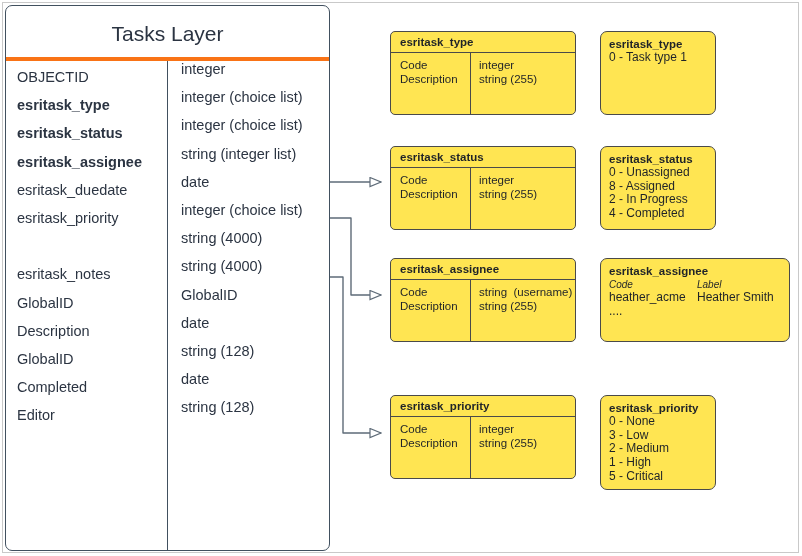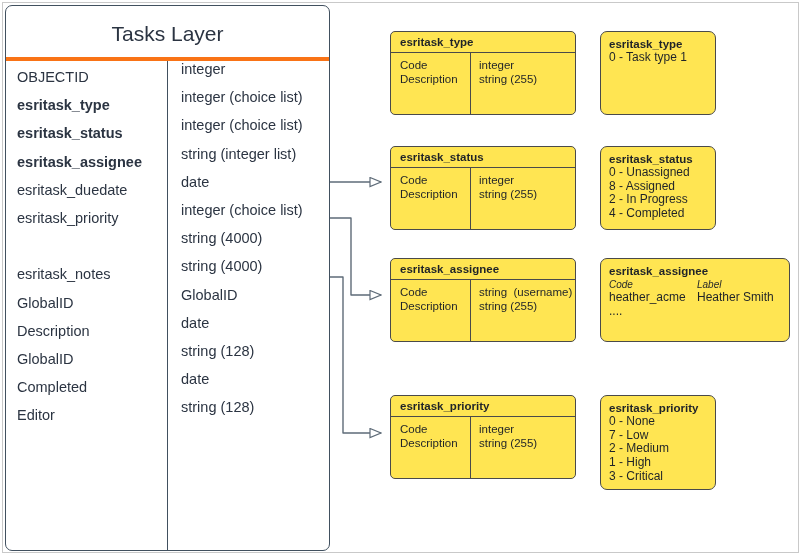--- a/index.html
+++ b/index.html
@@ -353,19 +353,19 @@
     </div>
     <div class="two-col-row">
       <span class="note-line c1">....</span>
       <span class="note-line c2"></span>
     </div>
   </div>
 
   <div class="note-box" style="left:600px; top:395px; width:116px; height:95px;">
     <div class="note-title">esritask_priority</div>
     <div class="note-line">0 - None</div>
-    <div class="note-line">7 - Low</div>
+    <div class="note-line">3 - Low</div>
     <div class="note-line">2 - Medium</div>
     <div class="note-line">1 - High</div>
-    <div class="note-line">3 - Critical</div>
+    <div class="note-line">5 - Critical</div>
   </div>
 
 </div>
 
 </body></html>

